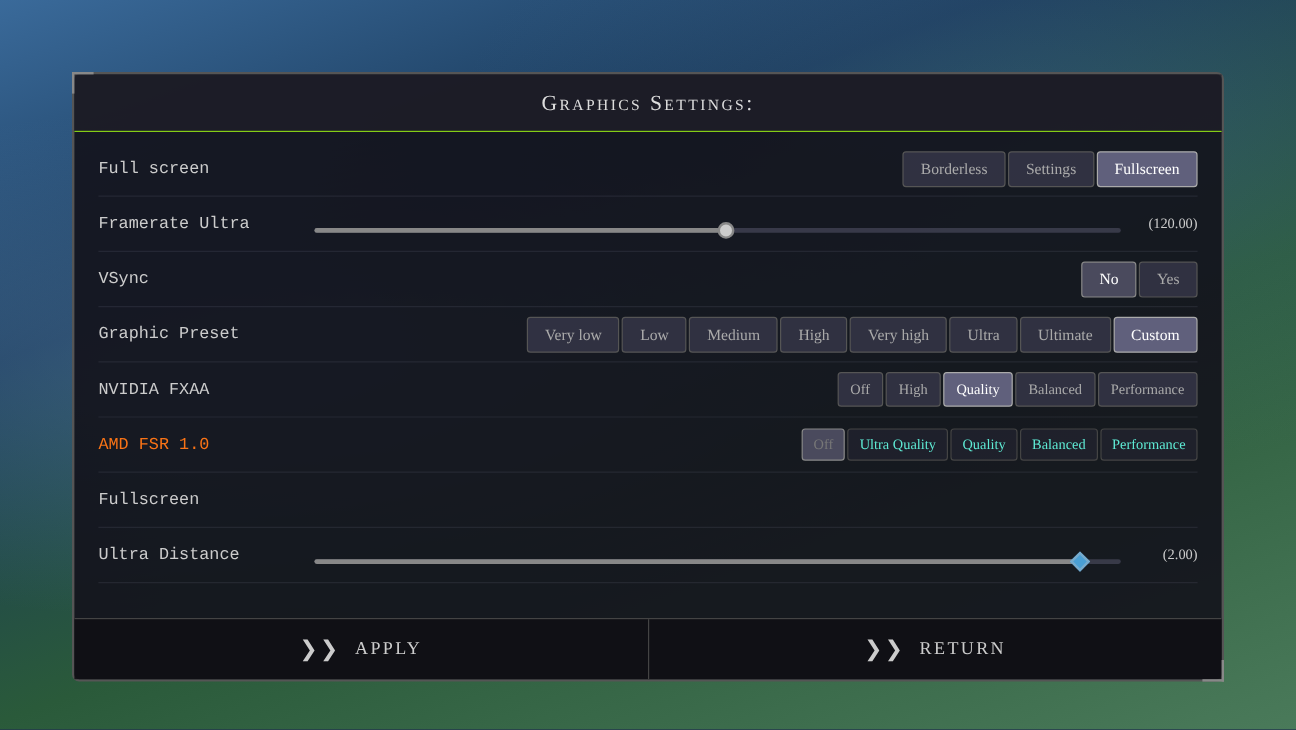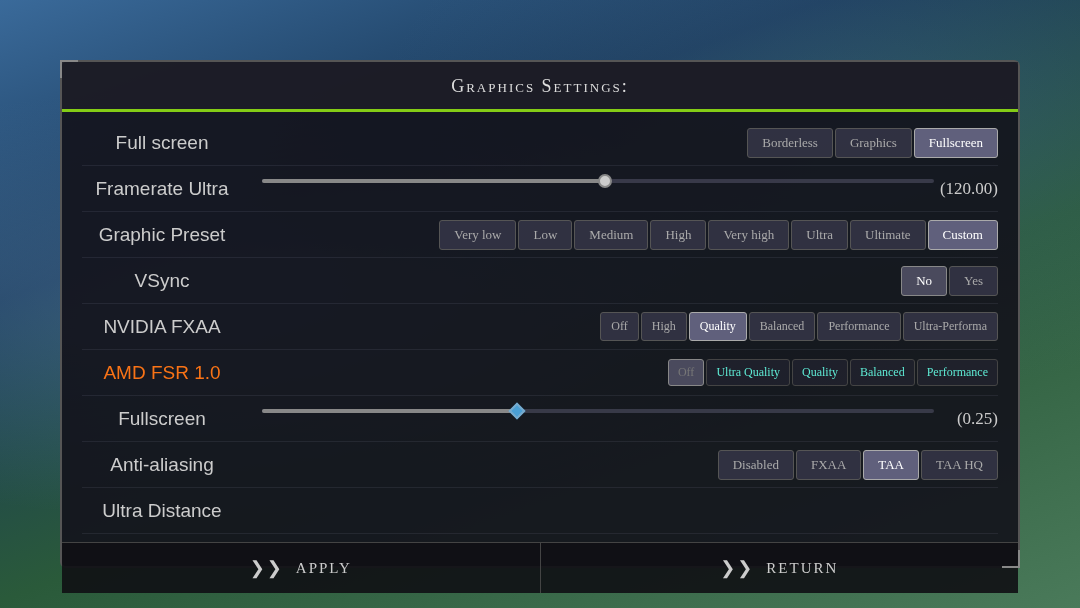--- a/index.html
+++ b/index.html
@@ -43,21 +43,21 @@
       flex-direction: column;
     }
 
     .panel-title {
       text-align: center;
       padding: 14px 20px 12px;
       font-size: 18px;
       font-variant: small-caps;
       letter-spacing: 2px;
       color: #ddd;
-      border-bottom: 3px solid #84cc16;
+      border-bottom: 1px solid #84cc16;
       background: rgba(30,30,40,0.8);
     }
 
     .settings-area {
       flex: 1;
       padding: 8px 20px;
       display: flex;
       flex-direction: column;
       gap: 0;
     }
@@ -67,33 +67,32 @@
       align-items: center;
       min-height: 46px;
       border-bottom: 1px solid rgba(100,100,120,0.2);
       padding: 6px 0;
     }
 
     .setting-label {
       width: 160px;
       min-width: 160px;
       color: #ccc;
-      font-size: 19px;
-      font-family: Liberation Sans, sans-serif;
-      text-align: center;
+      font-size: 14px;
+      font-family: Liberation Mono, monospace;
     }
 
     .setting-label.dimmed {
       color: #f97316;
     }
 
     .setting-controls {
       flex: 1;
       display: flex;
-      align-items: flex-start;
+      align-items: flex-end;
       justify-content: flex-end;
       gap: 4px;
     }
 
     .btn-group {
       display: flex;
       gap: 2px;
     }
 
     .btn {
@@ -161,21 +160,21 @@
       border-radius: 0;
       transform: translate(-50%, -50%) rotate(45deg);
       background: #4a9fd4;
       border-color: #7ac;
       width: 12px;
       height: 12px;
     }
 
     .slider-value {
       color: #ccc;
-      font-size: 17px;
+      font-size: 12px;
       min-width: 60px;
       text-align: right;
     }
 
     .footer {
       display: flex;
       border-top: 1px solid #444;
       background: rgba(15,15,20,0.9);
     }
 
@@ -252,119 +251,107 @@
 
   <div class="panel-title">Graphics Settings:</div>
 
   <div class="settings-area">
 
     <div class="setting-row">
       <div class="setting-label">Full screen</div>
       <div class="setting-controls">
         <div class="btn-group">
           <button class="btn">Borderless</button>
-          <button class="btn">Graphics</button>
+          <button class="btn">Settings</button>
           <button class="btn active-highlight">Fullscreen</button>
         </div>
       </div>
     </div>
 
     <div class="setting-row">
       <div class="setting-label">Framerate Ultra</div>
       <div class="setting-controls">
         <div class="slider-container">
           <div class="slider-track">
             <div class="slider-fill" style="width:51%"></div>
             <div class="slider-thumb" style="left:51%"></div>
           </div>
         </div>
         <div class="slider-value">(120.00)</div>
+      </div>
+    </div>
+
+    <div class="setting-row">
+      <div class="setting-label">VSync</div>
+      <div class="setting-controls">
+        <div class="btn-group">
+          <button class="btn active">No</button>
+          <button class="btn">Yes</button>
+        </div>
       </div>
     </div>
 
     <div class="setting-row">
       <div class="setting-label">Graphic Preset</div>
       <div class="setting-controls">
         <div class="btn-group">
           <button class="btn">Very low</button>
           <button class="btn">Low</button>
           <button class="btn">Medium</button>
           <button class="btn">High</button>
           <button class="btn">Very high</button>
           <button class="btn">Ultra</button>
           <button class="btn">Ultimate</button>
           <button class="btn active-highlight">Custom</button>
         </div>
       </div>
     </div>
 
     <div class="setting-row">
-      <div class="setting-label">VSync</div>
-      <div class="setting-controls">
-        <div class="btn-group">
-          <button class="btn active">No</button>
-          <button class="btn">Yes</button>
-        </div>
-      </div>
-    </div>
-
-    <div class="setting-row">
       <div class="setting-label">NVIDIA FXAA</div>
       <div class="setting-controls">
         <div class="btn-group">
           <button class="btn dlss-btn">Off</button>
           <button class="btn dlss-btn">High</button>
           <button class="btn dlss-btn active-highlight">Quality</button>
           <button class="btn dlss-btn">Balanced</button>
           <button class="btn dlss-btn">Performance</button>
-          <button class="btn dlss-btn">Ultra-Performa</button>
         </div>
       </div>
     </div>
 
     <div class="setting-row">
       <div class="setting-label dimmed">AMD FSR 1.0</div>
       <div class="setting-controls">
         <div class="btn-group">
           <button class="btn fsr-btn active">Off</button>
           <button class="btn fsr-btn">Ultra Quality</button>
           <button class="btn fsr-btn">Quality</button>
           <button class="btn fsr-btn">Balanced</button>
           <button class="btn fsr-btn">Performance</button>
         </div>
       </div>
     </div>
 
     <div class="setting-row">
       <div class="setting-label">Fullscreen</div>
+    </div>
+
+
+    <div class="setting-row">
+      <div class="setting-label">Ultra Distance</div>
       <div class="setting-controls">
         <div class="slider-container">
           <div class="slider-track">
-            <div class="slider-fill" style="width:38%"></div>
-            <div class="slider-thumb diamond" style="left:38%"></div>
+            <div class="slider-fill" style="width:95%"></div>
+            <div class="slider-thumb diamond" style="left:95%"></div>
           </div>
         </div>
-        <div class="slider-value">(0.25)</div>
-      </div>
-    </div>
-
-    <div class="setting-row">
-      <div class="setting-label">Anti-aliasing</div>
-      <div class="setting-controls">
-        <div class="btn-group">
-          <button class="btn">Disabled</button>
-          <button class="btn">FXAA</button>
-          <button class="btn active-highlight">TAA</button>
-          <button class="btn">TAA HQ</button>
-        </div>
-      </div>
-    </div>
-
-    <div class="setting-row">
-      <div class="setting-label">Ultra Distance</div>
+        <div class="slider-value">(2.00)</div>
+      </div>
     </div>
 
   </div>
 
   <div class="footer">
     <button class="footer-btn">
       <span class="footer-icon">❯❯</span>
       <span>Apply</span>
     </button>
     <button class="footer-btn">

